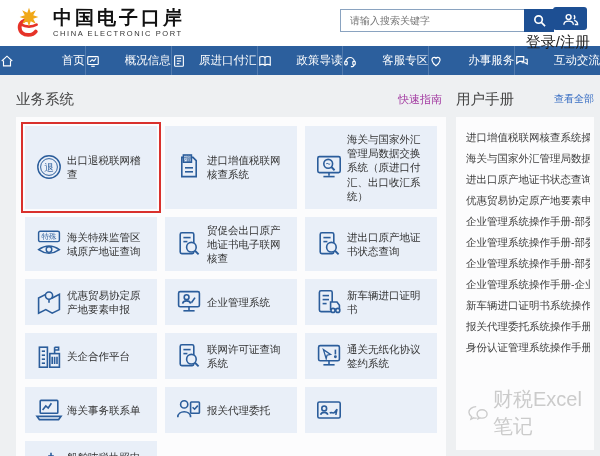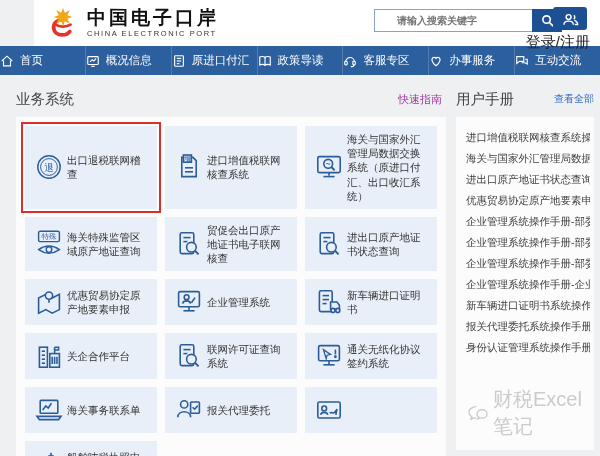--- a/index.html
+++ b/index.html
@@ -1,30 +1,30 @@
 <!DOCTYPE html>
 <html><head>
 <meta charset="utf-8">
 <style>
   * { margin:0; padding:0; box-sizing:border-box; }
   html,body { width:600px; height:456px; overflow:hidden; background:#eef0f2;
     font-family:"Liberation Sans","DejaVu Sans",sans-serif; }
   
-  .header { height:46px; background:#ffffff; display:flex; align-items:center; padding:0 12px; position:relative;margin-left:34px; }
+  .header { height:46px; background:#ffffff; display:flex; align-items:center; padding:0 12px; position:relative; }
   .logo { display:flex; align-items:center; gap:7px; }
   .logo-text .cn { font-size:19px; font-weight:bold; color:#111; letter-spacing:3px; line-height:1.1; }
   .logo-text .en { font-size:7.5px; color:#333; letter-spacing:1.6px; }
   .search-wrap { position:absolute; left:340px; top:9px; display:flex; }
-  .search-input { width:158px; height:23px; border:1px solid #8aa3c0; border-right:none; font-size:10px; padding:0 22px; color:#333; outline:none;font-weight:bold; }
+  .search-input { width:184px; height:23px; border:1px solid #8aa3c0; border-right:none; font-size:10px; padding:0 9px; color:#333; outline:none; }
   .search-btn { width:30px; height:23px; background:#1d4f93; border:none; display:flex; align-items:center; justify-content:center; cursor:pointer; }
   .user-btn { position:absolute; right:13px; top:7px; width:34px; height:23px; background:#1d4f93; border:none; border-radius:3px; display:flex; align-items:center; justify-content:center; cursor:pointer; }
   .login-link { position:absolute; right:10px; top:33px; font-size:15px; color:#222; cursor:pointer;text-align:right; }
   
   .nav { height:29px; background:#2c5f9d; display:flex; }
-  .nav-item { flex:1; display:flex; align-items:center; justify-content:flex-start; gap:6px; color:#fff; font-size:11.5px; cursor:pointer; border-left:1px solid rgba(255,255,255,0.18); }
+  .nav-item { flex:1; display:flex; align-items:center; justify-content:space-between; gap:6px; color:#fff; font-size:11.5px; cursor:pointer; border-left:1px solid rgba(255,255,255,0.18); }
   .nav-item:first-child { border-left:none; }
   
   .content { display:flex; padding:13px 6px 0 16px; }
   .main-col { width:430px; }
   .side-col { flex:1; margin-left:10px; min-width:0; }
   .col-head { display:flex; justify-content:space-between; align-items:center; height:22px; margin-bottom:7px; }
   .col-title { font-size:14.5px; color:#444; }
   .quick-guide { font-size:11px; color:#a238a0; cursor:pointer; margin-right:4px; }
   .view-all { font-size:10px; color:#3a6fc4; cursor:pointer; }
   .main-panel { background:#fcfcfd; padding:9px; }

